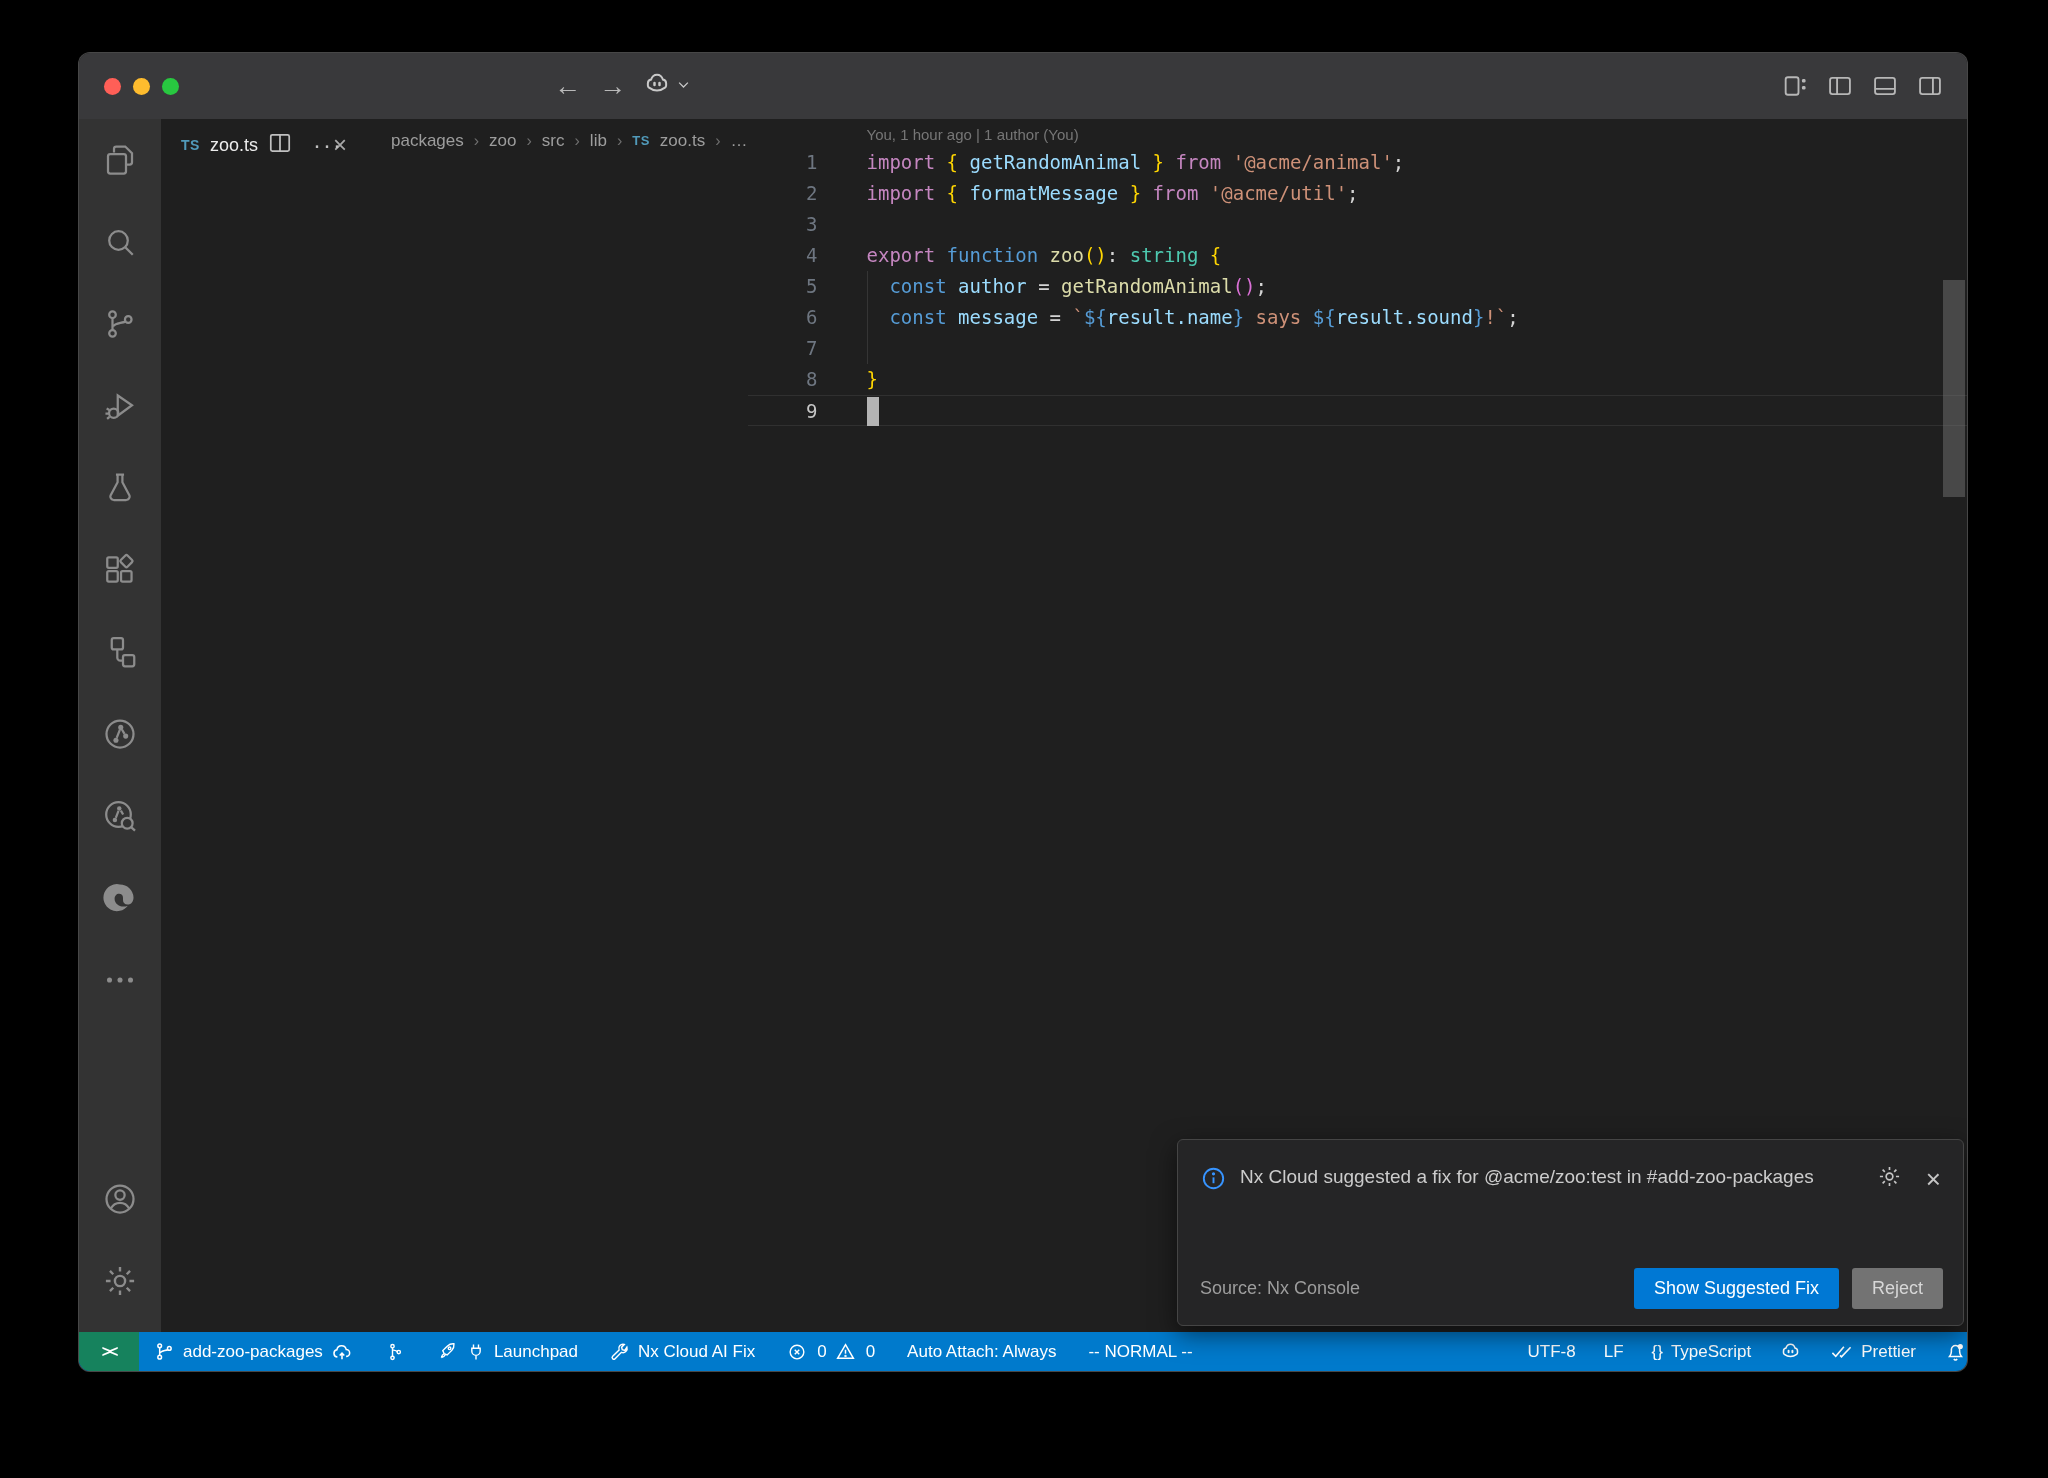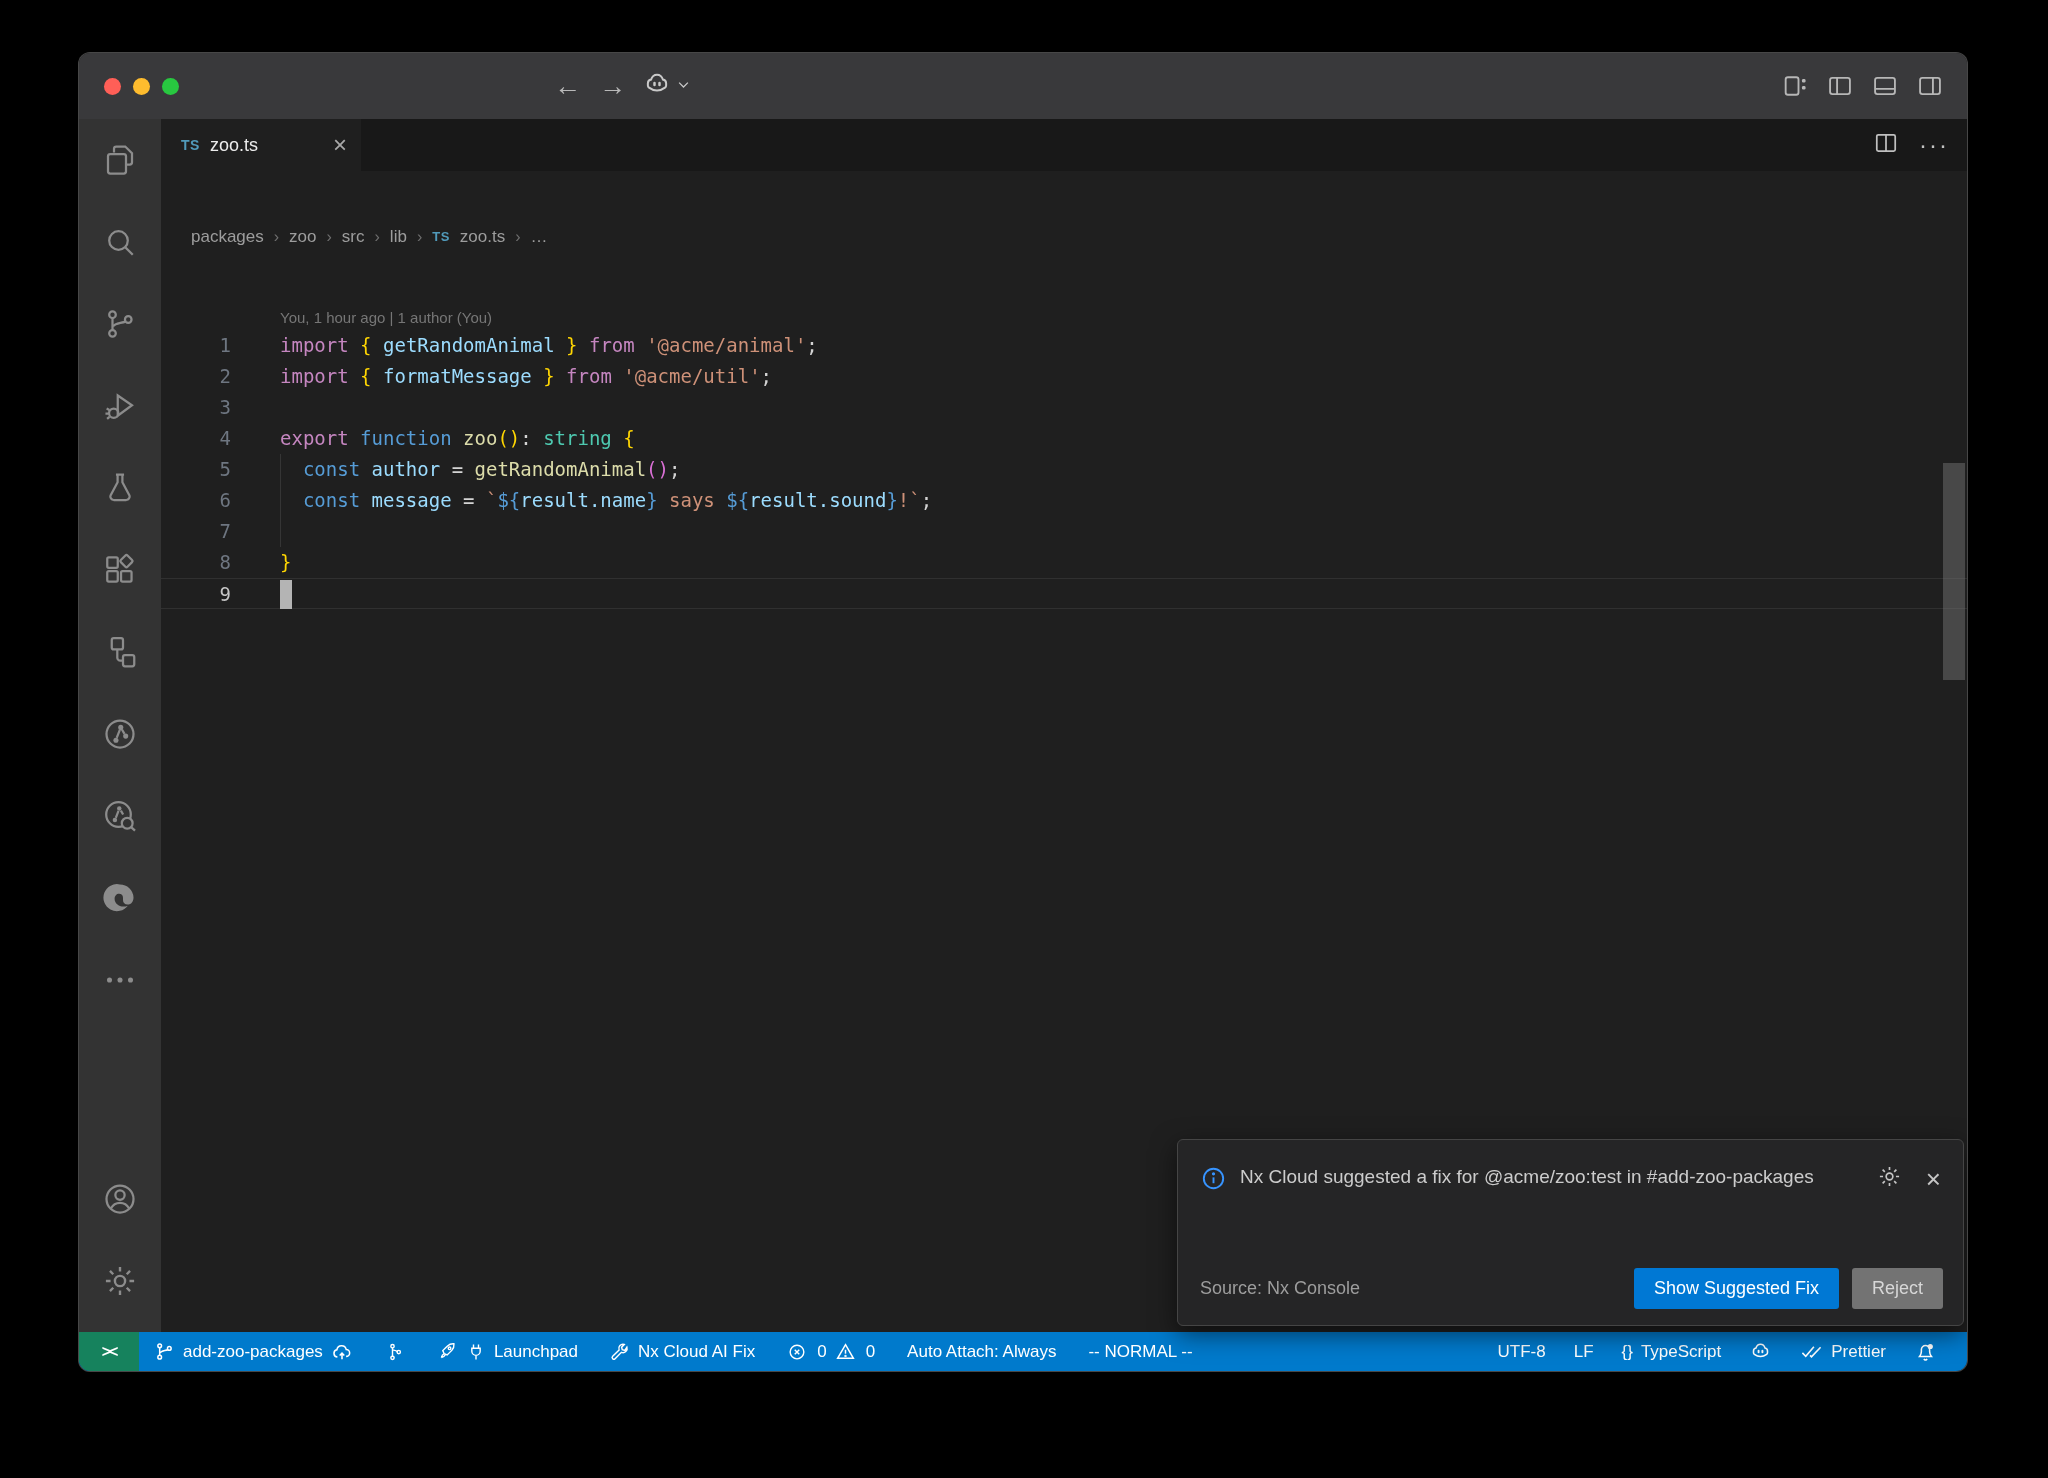--- a/index.html
+++ b/index.html
@@ -22,21 +22,21 @@
     gap:9px; color:#e3e3e3; font-size:19px; }
   .copilot-menu { display:flex; align-items:center; gap:4px; margin-left:16px; }
   .layout-controls { position:absolute; right:23px; top:0; height:66px; display:flex; align-items:center; gap:17px; }
   .tb-icon svg { display:block; }
 
   
   .mainrow { flex:1; display:flex; min-height:0; }
   .activitybar { width:82px; background:#333333; flex:none; display:flex; flex-direction:column; align-items:center; position:relative; }
   .ab-icon { width:82px; height:82px; display:flex; align-items:center; justify-content:center; }
   .ab-spacer { flex:1; }
-  .editorcol { flex:1; display:flex; flex-direction:column; background:#1f1f1f; position:relative; min-width:0;gap:44px; }
+  .editorcol { flex:1; display:flex; background:#1f1f1f; position:relative; min-width:0; }
 
   
   .tabstrip { height:52px; background:#181818; display:flex; flex:none; position:relative; }
   .tab { width:200px; background:#1f1f1f; display:flex; align-items:center; padding:0 14px 0 20px; gap:10px; }
   .ts-badge { color:#519aba; font-weight:bold; font-size:14px; letter-spacing:.5px; }
   .tab-label { color:#ececec; font-size:18px; }
   .tab-close { margin-left:auto; color:#a8a8a8; font-size:24px; line-height:1; }
   .editor-actions { position:absolute; right:18px; top:0; height:52px; display:flex; align-items:center; gap:20px; color:#c0c0c0; }
   .more-dots { font-size:24px; color:#c0c0c0; letter-spacing:2px; }
 
@@ -61,21 +61,21 @@
   .tk-s{color:#ce9178}.tk-t{color:#4ec9b0}.tk-b1{color:#ffd602}.tk-b2{color:#da70d6}
   .tk-kb{color:#569cd6}.tk-pl{color:#d4d4d4}
   .scroll-thumb { position:absolute; right:2px; top:161px; width:22px; height:217px; background:rgba(121,121,121,.45); }
 
   
   .statusbar { height:39px; background:#007acc; flex:none; display:flex; align-items:stretch;
                color:#fff; font-size:17px; }
   .remote { width:60px; background:#16825d; display:flex; align-items:center; justify-content:center;
             border-bottom-left-radius:11px; font-weight:bold; font-size:16px; letter-spacing:-2px; }
   .sb-left { display:flex; align-items:center; gap:32px; padding-left:15px; }
-  .sb-right { margin-left:auto; display:flex; align-items:center; gap:28px; padding-right:30px; }
+  .sb-right { margin-left:auto; display:flex; align-items:center; gap:28px; }
   .sb-item { display:flex; align-items:center; gap:8px; white-space:nowrap; }
   .sb-item svg { display:block; }
   .err-num { margin-left:2px; }
 
   
   .notification { position:absolute; left:1098px; top:1086px; width:787px; height:187px;
     background:#252526; border:1px solid #454545; border-radius:6px; z-index:10;
     box-shadow:0 8px 26px rgba(0,0,0,.55); padding:18px 22px 16px 22px; color:#cccccc; }
   .notif-head { display:flex; align-items:flex-start; gap:13px; }
   .notif-msg { font-size:19px; line-height:38px; width:585px; }

